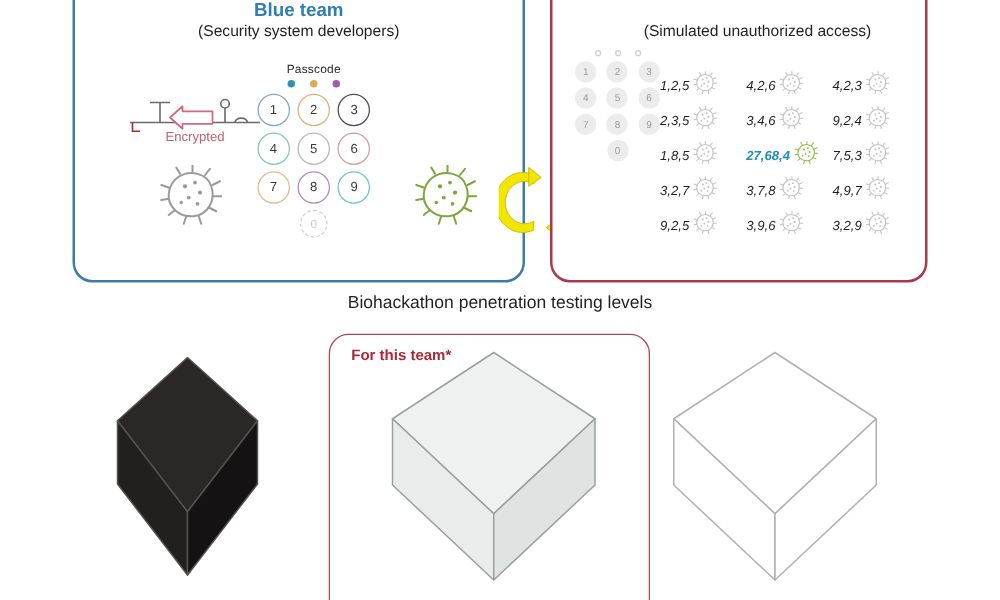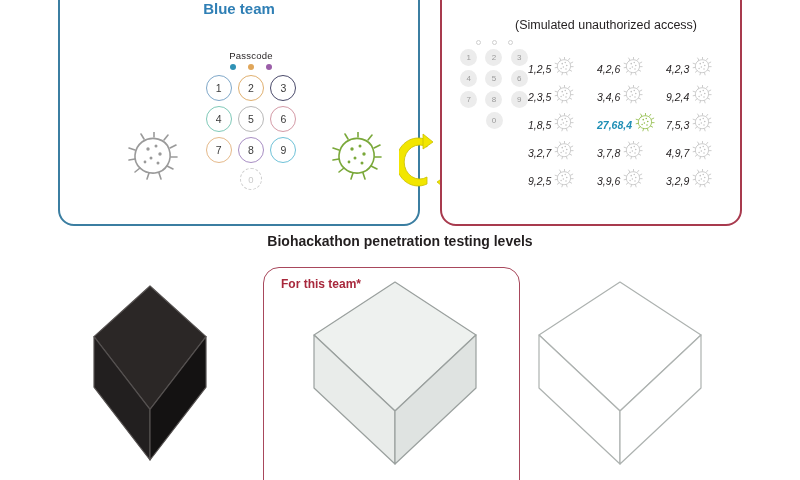--- a/index.html
+++ b/index.html
@@ -58,35 +58,49 @@
   
   #attempts{position:absolute;left:528px;top:55px;width:208px;}
   .att-row{display:flex;align-items:center;height:28px;}
   .att-cell{display:flex;align-items:center;width:69px;}
   .att-code{font-size:10.5px;color:#231f20;white-space:nowrap;font-style:italic;}
   .att-code.hit{color:#1f8fb5;font-weight:bold;}
   .att-mic{margin-left:3px;}
 
   
   #section-title{position:absolute;left:0;right:0;top:233px;text-align:center;
-                 font-size:14px;font-weight:bold;color:#231f20;}
+                 font-size:14px;font-weight:normal;color:#231f20;}
   #study-box{position:absolute;left:263px;top:267px;width:257px;height:232px;
              border:1.6px solid #a8485c;border-radius:16px;box-sizing:border-box;background:transparent;}
   #study-label{position:absolute;left:281px;top:277px;font-size:12px;font-weight:bold;color:#a8283c;}
   .cube{position:absolute;}
 </style>
 </head>
 <body>
 
 <div class="fig">
 
   <div class="panel" id="blue-panel">
     <div class="team-title" id="blue-title">Blue team</div>
-  </div>
-
+    <div class="team-sub" id="blue-sub">(Security system developers)</div>
+  </div>
+
+  <div class="gene" style="left:100px;top:70px;width:112px;height:52px;">
+    <svg width="112" height="40" viewBox="0 0 112 40">
+      <line x1="4" y1="28" x2="108" y2="28" stroke="#6b6b6b" stroke-width="1.3"></line>
+      <path d="M6 28 L6 35 L12 35" fill="none" stroke="#a8283c" stroke-width="1.3"></path>
+      <line x1="28" y1="12" x2="28" y2="28" stroke="#6b6b6b" stroke-width="1.3"></line>
+      <line x1="20" y1="12" x2="36" y2="12" stroke="#6b6b6b" stroke-width="1.3"></line>
+      <circle cx="80" cy="13" r="3.4" fill="none" stroke="#6b6b6b" stroke-width="1.3"></circle>
+      <line x1="80" y1="16.4" x2="80" y2="28" stroke="#6b6b6b" stroke-width="1.3"></line>
+      <path d="M88 28 a5 3.5 0 0 1 10 0" fill="none" stroke="#6b6b6b" stroke-width="1.3"></path>
+      <path d="M70 22 L70 19 L46 19 L46 15 L36 24 L46 33 L46 29 L70 29 Z" fill="#ffffff" stroke="#d2687e" stroke-width="1.4" stroke-linejoin="round"></path>
+    </svg>
+    <div class="gene-label" id="encrypted-label">Encrypted</div>
+  </div>
 
 
   <div class="microbe" style="left:126px;top:132px;">
     <svg width="56" height="52" viewBox="0 0 56 52">
       <g fill="none" stroke="#9a9a9a" stroke-width="1.6" stroke-linecap="round">
         <path d="M16 10 C26 3 40 7 43 17 C47 28 40 40 29 41 C17 42 8 33 9 23 C9.6 17 12 13 16 10 Z"></path>
         <line x1="18" y1="7" x2="15" y2="2"></line>
           <line x1="28" y1="5" x2="28" y2="0"></line>
         <line x1="38" y1="8" x2="42" y2="3"></line>
           <line x1="44" y1="16" x2="50" y2="13"></line>

